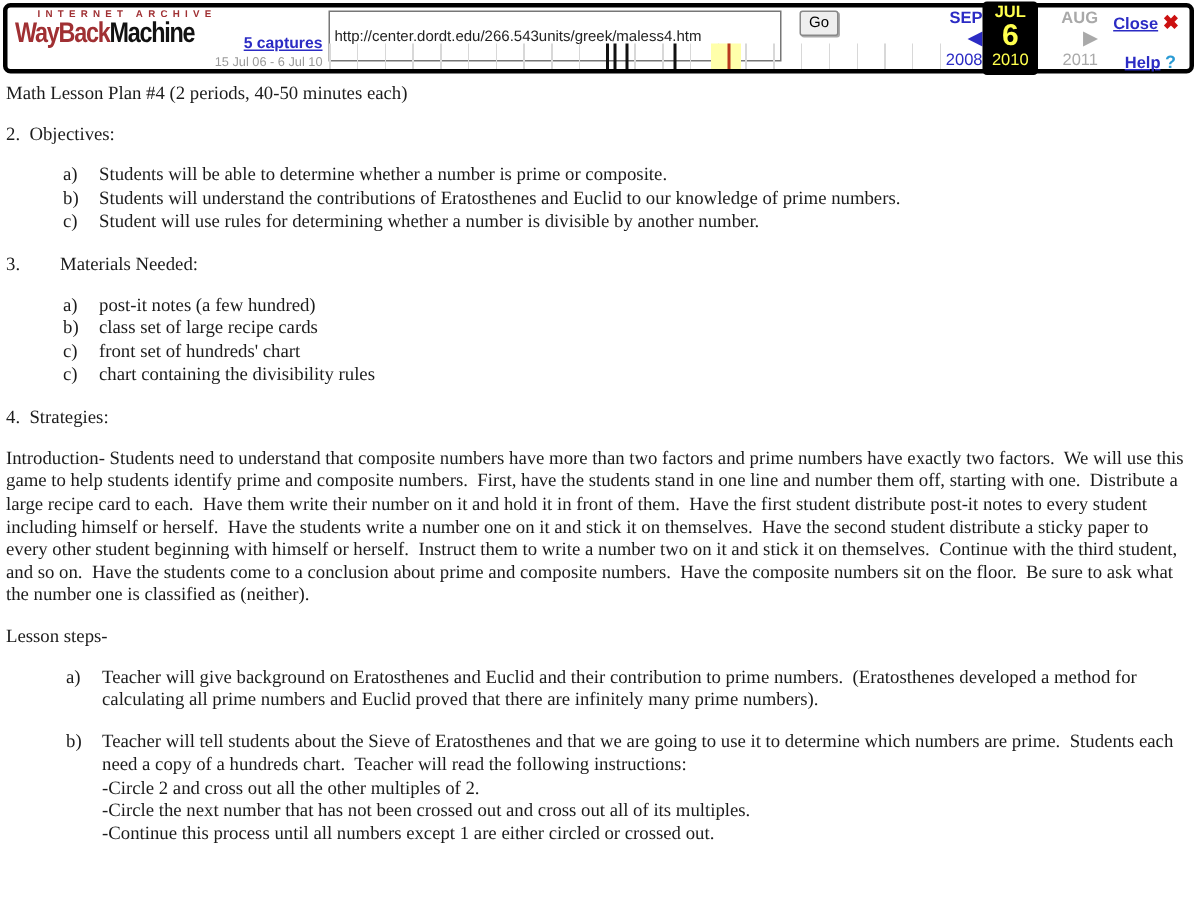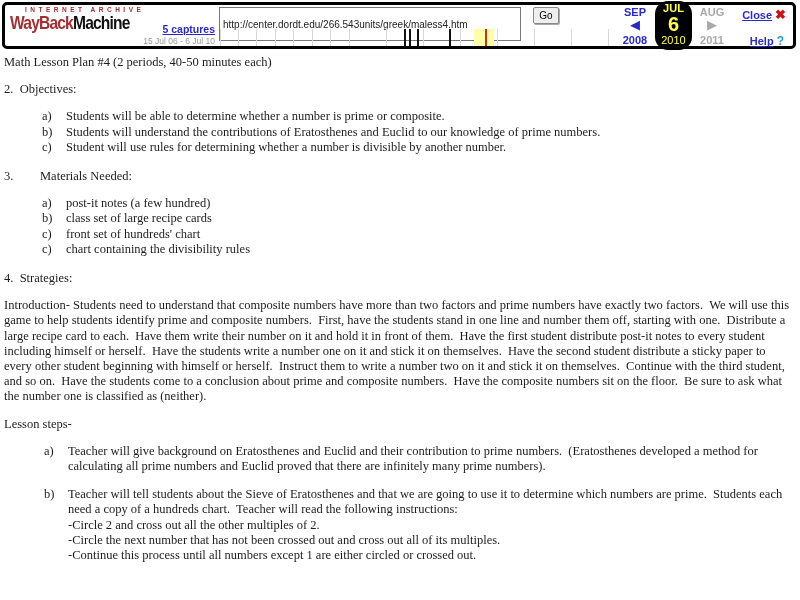--- a/index.html
+++ b/index.html
@@ -33,30 +33,30 @@
            border-radius:2px; cursor:pointer; box-shadow:1px 1px 0 #aaa; }
 
   .wb-timeline { position:absolute; left:197px; top:24px; width:426px; height:17px;
                  background:repeating-linear-gradient(to right,
                    transparent 0, transparent 17.5px, #d8d8d8 17.5px, #d8d8d8 18.5px);
                  cursor:pointer; }
   .wb-timeline .mark { position:absolute; top:0; width:2px; height:17px; background:#111; }
   .wb-timeline .band { position:absolute; top:0; height:17px; background:#ffffaa; }
   .wb-timeline .cur  { position:absolute; top:0; width:2px; height:17px; background:#b93a1d; }
 
-  .nav-col { position:absolute; width:40px; text-align:center; }
+  .nav-col { position:absolute; width:40px; text-align:right; }
   .nav-month { position:absolute; top:1px; left:0; width:100%; font-size:11px; font-weight:bold; }
   .nav-arrow { position:absolute; top:13px; left:0; width:100%; font-size:13px; cursor:pointer; line-height:14px; }
-  .nav-year  { position:absolute; top:29px; left:0; width:100%; font-size:11px; font-weight:bold; }
+  .nav-year  { position:absolute; top:29px; left:0; width:100%; font-size:11px; font-weight:normal; }
   .col-prev { left:610px; top:0; height:41px; color:#2b2bc4; }
   .col-prev a { color:#2b2bc4; text-decoration:none; cursor:pointer; }
   .col-next { left:687px; top:0; height:41px; color:#a9a9a9; }
 
   .cur-box { position:absolute; left:650px; top:-4px; width:37px; height:49px;
-             background:#000; border-radius:13px; text-align:center; color:#ffff4d; }
+             background:#000; border-radius:3px; text-align:center; color:#ffff4d; }
   .cur-month { display:block; font-size:11px; font-weight:bold; margin-top:2px; line-height:11px; }
   .cur-day   { display:block; font-size:20px; font-weight:bold; line-height:20px; }
   .cur-year  { display:block; font-size:11px; font-weight:normal; line-height:11px; margin-top:1px; }
 
   .wb-close { position:absolute; right:7px; top:2px; font-size:11px; font-weight:bold; cursor:pointer; }
   .wb-close .lbl { color:#2b2bc4; text-decoration:underline; }
   .wb-close .x { color:#cc1111; font-size:13px; margin-left:3px; }
   .wb-help { position:absolute; right:9px; top:29px; font-size:11px; font-weight:bold; cursor:pointer; }
   .wb-help .lbl { color:#2b2bc4; text-decoration:underline; }
   .wb-help .q { color:#2b9bd4; font-size:12px; margin-left:3px; }

